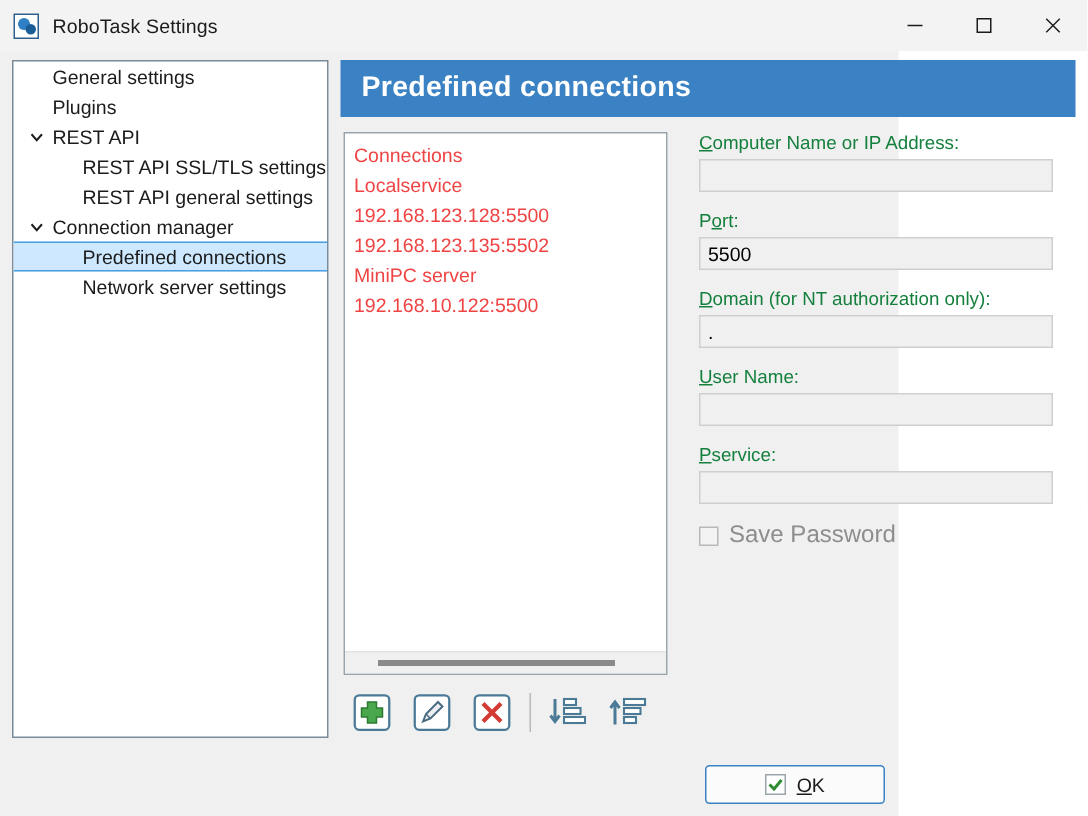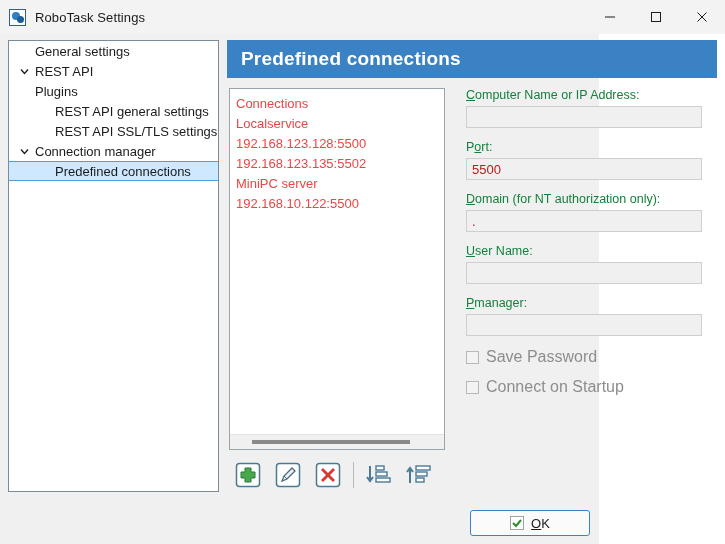--- a/index.html
+++ b/index.html
@@ -160,21 +160,21 @@
     margin-bottom: 4px;
     white-space: nowrap;
   }
   .field-label u { text-decoration: underline; }
   .field-input {
     width: 236px; height: 22px;
     background: #f0f0f0;
     border: 1px solid #cfcfcf;
     box-sizing: border-box;
     font-size: 13px;
-    color: #b91c1c;
+    color: #000000;
     display: flex; align-items: center;
     padding-left: 5px;
     margin-bottom: 12px;
   }
   .chk-row {
     display: flex; align-items: center;
     margin-bottom: 12px;
   }
   .chk-box {
     width: 13px; height: 13px;
@@ -248,46 +248,49 @@
       </div>
     </div>
   </div>
 
   <div id="tree-panel">
     <div id="tree-list">
         <div class="tree-item lvl1">
           <span class="tlabel">General settings</span>
         </div>
         <div class="tree-item lvl1">
+          <span class="tlabel">Plugins</span>
+        </div>
+        <div class="tree-item lvl1">
           <span class="chev">
             <svg width="9" height="9" viewBox="0 0 9 9">
               <path d="M1 2.5 L4.5 6.5 L8 2.5" fill="none" stroke="#1b1b1b" stroke-width="1.3"></path>
             </svg>
           </span>
           <span class="tlabel">REST API</span>
         </div>
-        <div class="tree-item lvl1">
-          <span class="tlabel">Plugins</span>
+        <div class="tree-item lvl2">
+          <span class="tlabel">REST API SSL/TLS settings</span>
         </div>
         <div class="tree-item lvl2">
           <span class="tlabel">REST API general settings</span>
-        </div>
-        <div class="tree-item lvl2">
-          <span class="tlabel">REST API SSL/TLS settings</span>
         </div>
         <div class="tree-item lvl1">
           <span class="chev">
             <svg width="9" height="9" viewBox="0 0 9 9">
               <path d="M1 2.5 L4.5 6.5 L8 2.5" fill="none" stroke="#1b1b1b" stroke-width="1.3"></path>
             </svg>
           </span>
           <span class="tlabel">Connection manager</span>
         </div>
         <div class="tree-item lvl2 selected">
           <span class="tlabel">Predefined connections</span>
+        </div>
+        <div class="tree-item lvl2">
+          <span class="tlabel">Network server settings</span>
         </div>
       </div>
   </div>
 
   <div id="banner">
     <div id="banner-title">Predefined connections</div>
   </div>
 
   <div id="list-box">
     <div id="list-inner">
@@ -370,31 +373,27 @@
       <u>D</u><span>omain (for NT authorization only):</span>
     </div>
     <div class="field-input">.</div>
 
     <div class="field-label">
       <u>U</u><span>ser Name:</span>
     </div>
     <div class="field-input"></div>
 
     <div class="field-label">
-      <u>P</u><span>manager:</span>
+      <u>P</u><span>service:</span>
     </div>
     <div class="field-input"></div>
 
     <div class="chk-row">
       <div class="chk-box"></div>
       <div class="chk-label">Save Password</div>
-    </div>
-    <div class="chk-row">
-      <div class="chk-box"></div>
-      <div class="chk-label">Connect on Startup</div>
     </div>
   </div>
 
   <div id="footer">
     <div class="dlg-btn primary">
       <span class="bicon">
         <svg width="10" height="10" viewBox="0 0 10 10">
             <path d="M1 5 L4 8 L9 2" fill="none" stroke="#2e8b30" stroke-width="2"></path>
           </svg>
       </span>

